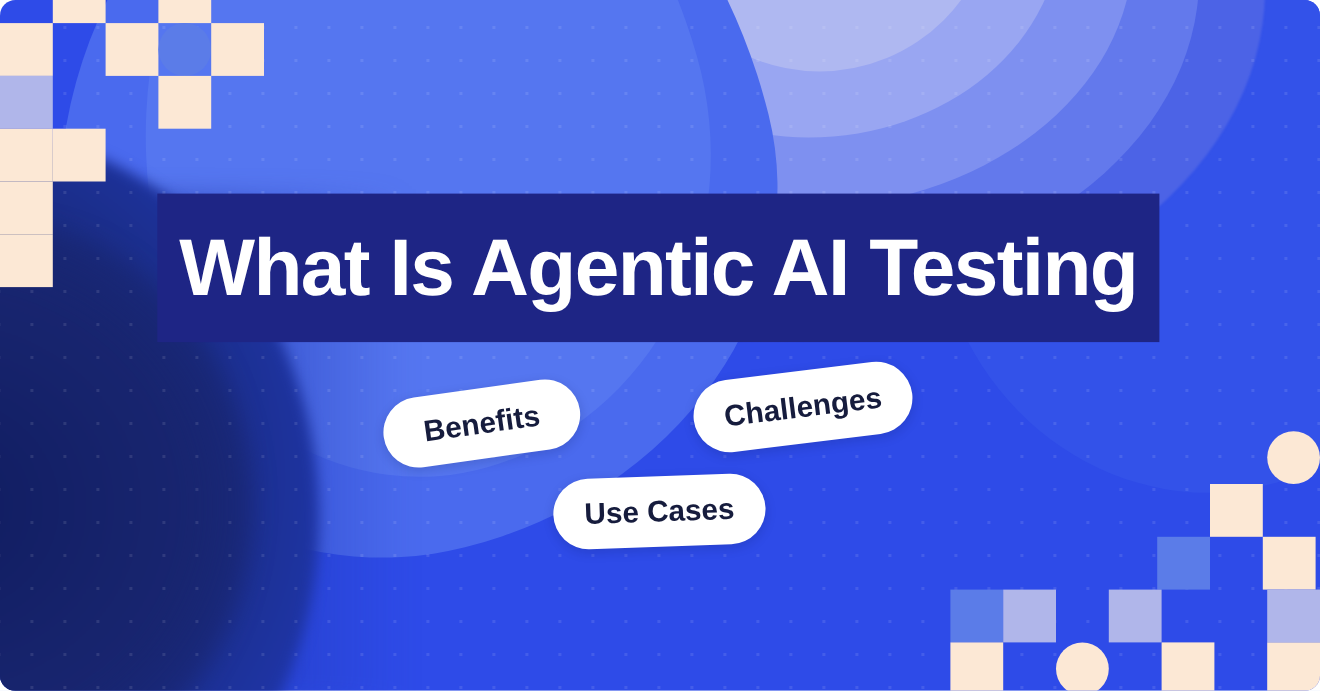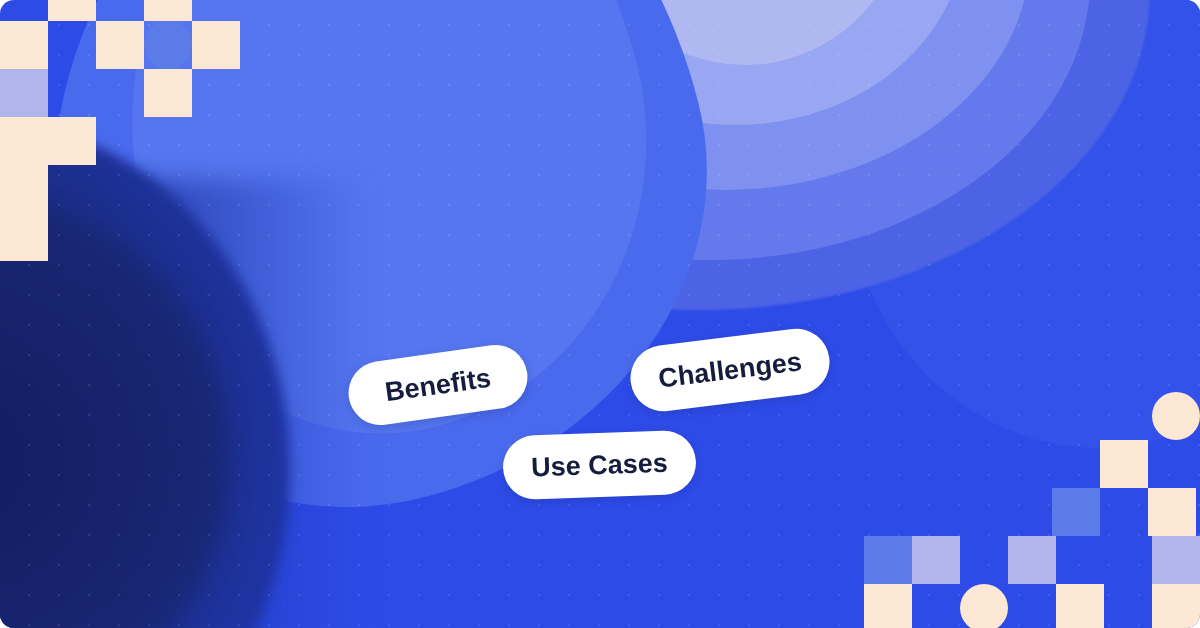--- a/index.html
+++ b/index.html
@@ -196,20 +196,23 @@
     <div class="cell peri" style="left:912px;  top:536px;"></div>
     <div class="cell peri" style="left:1008px; top:536px;"></div>
     <div class="cell peri" style="left:1152px; top:536px;"></div>
 
     <div class="cell cream" style="left:864px;  top:584px;"></div>
     <div class="cell cream circle" style="left:960px;  top:584px;"></div>
     <div class="cell cream" style="left:1056px; top:584px;"></div>
     <div class="cell cream" style="left:1152px; top:584px;"></div>
   </div>
 
+  <div id="banner">
+    <h1 id="banner-title">What Is Agentic AI Testing</h1>
+  </div>
 
   <div class="pill" id="pill-benefits">
     <span>Benefits</span>
   </div>
   <div class="pill" id="pill-challenges">
     <span>Challenges</span>
   </div>
   <div class="pill" id="pill-usecases">
     <span>Use Cases</span>
   </div>

